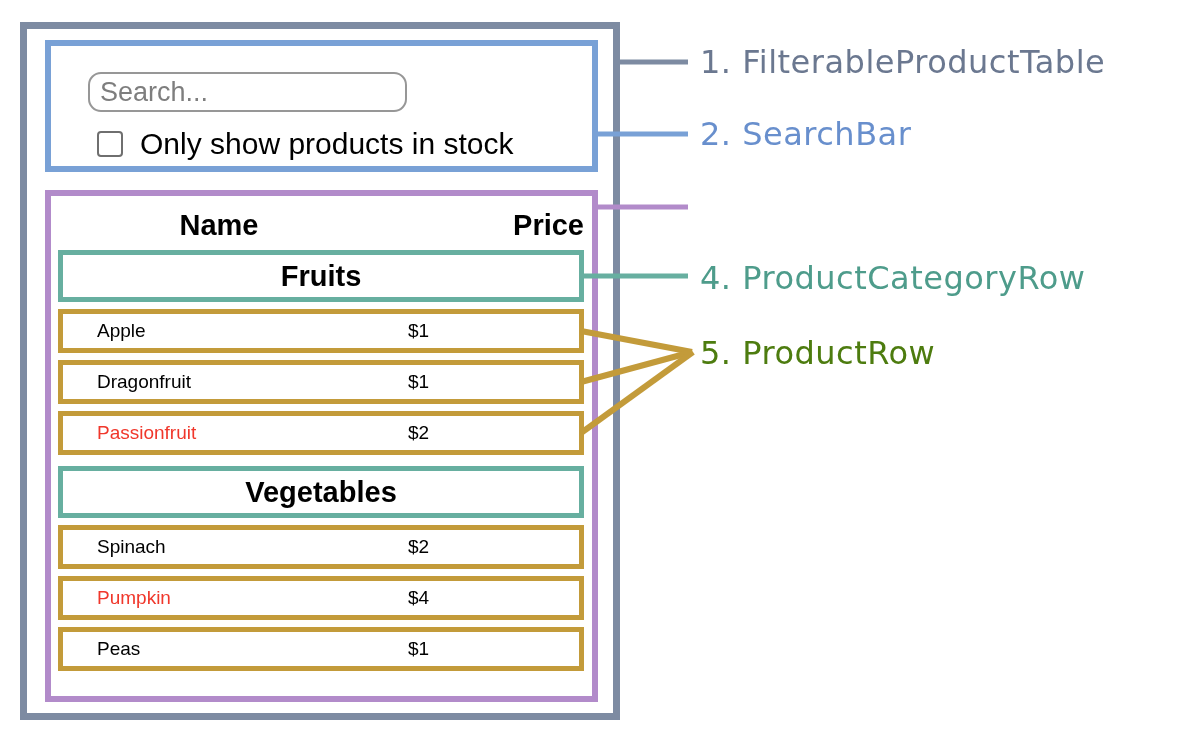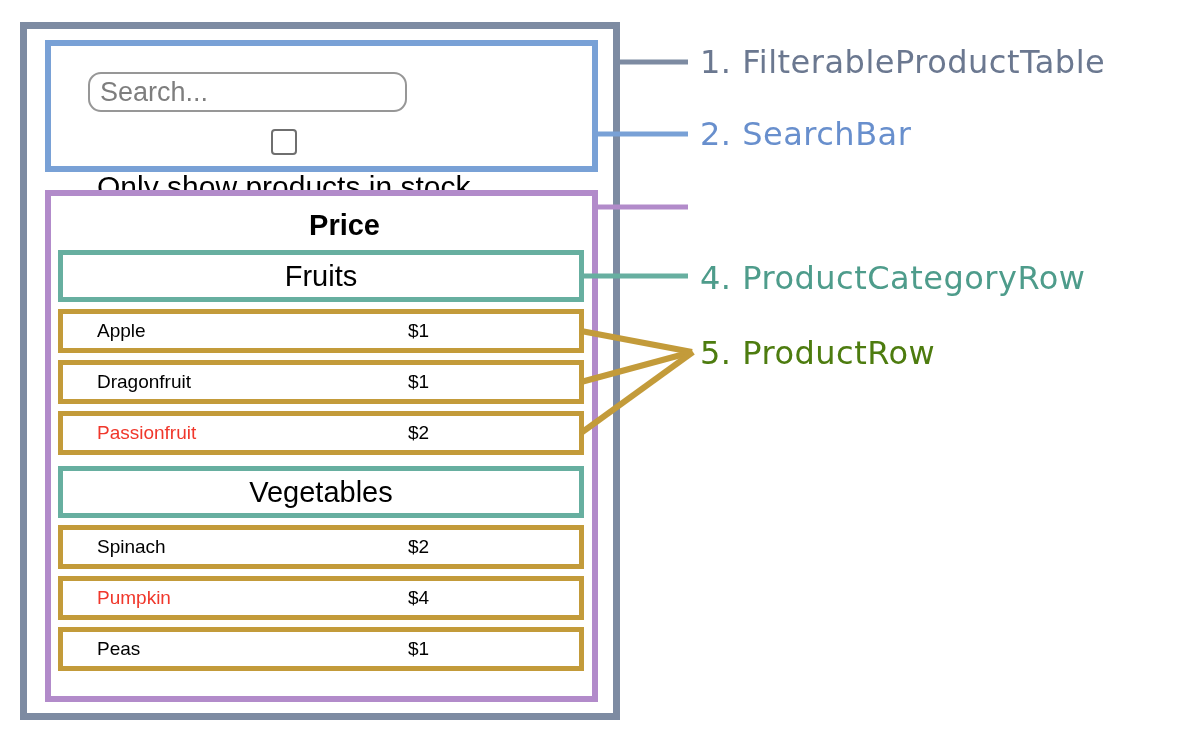--- a/index.html
+++ b/index.html
@@ -13,42 +13,42 @@
   .outer-box{left:20px;top:22px;width:600px;height:698px;border:7px solid #7d8ba2;}
 
   
   .searchbar-box{left:45px;top:40px;width:553px;height:132px;border:6px solid #79a1d6;}
   .search-input{
     position:absolute;left:88px;top:72px;width:319px;height:40px;box-sizing:border-box;
     border:2px solid #979797;border-radius:13px;font-family:"Liberation Sans",sans-serif;
     font-size:27px;color:#444;padding:0 0 0 10px;outline:none;background:#fff;
   }
   .search-input::placeholder{color:#7e7e7e;opacity:1;}
-  .checkbox-row{position:absolute;left:97px;top:129px;display:flex;align-items:center;gap:17px;flex-direction:column;}
+  .checkbox-row{position:absolute;left:97px;top:129px;display:flex;align-items:center;gap:17px;}
   .checkbox{
     width:26px;height:26px;box-sizing:border-box;border:2px solid #6f6f6f;
     border-radius:4px;background:#fff;flex:0 0 auto;
   }
   .checkbox-label{font-size:30px;color:#000;white-space:nowrap;line-height:1;}
 
   
   .producttable-box{left:45px;top:190px;width:553px;height:512px;border:6px solid #b28bca;}
   .header-row{
     position:absolute;left:58px;top:203px;width:526px;height:44px;
     display:grid;grid-template-columns:322px 1fr;align-items:center;
     font-weight:bold;font-size:29px;color:#000;
   }
   .header-row .hname{text-align:center;}
   .header-row .hprice{text-align:right;}
 
   .tbody{position:absolute;left:58px;top:250px;width:526px;}
   .category-row{
     height:52px;box-sizing:border-box;border:5px solid #67afa0;margin-bottom:7px;
     display:flex;align-items:center;justify-content:center;
-    font-weight:normal;font-size:29px;color:#000;background:#fff;
+    font-weight:bold;font-size:29px;color:#000;background:#fff;
   }
   .section-gap{margin-top:11px;}
   .product-row{
     height:44px;box-sizing:border-box;border:5px solid #c39b3a;margin-bottom:7px;
     display:grid;grid-template-columns:322px 1fr;align-items:center;
     font-size:19px;color:#000;background:#fff;
   }
   .product-row .name{padding-left:34px;white-space:nowrap;}
   .product-row .price{padding-left:23px;white-space:nowrap;}
   .product-row .name.oos{color:#f0372b;}
@@ -75,20 +75,21 @@
 
   <div class="box searchbar-box"></div>
   <input class="search-input" type="text" placeholder="Search..." style="">
   <div class="checkbox-row">
     <span class="checkbox"></span>
     <span class="checkbox-label">Only show products in stock</span>
   </div>
 
   <div class="box producttable-box"></div>
   <div class="header-row">
+    <span class="hname">Name</span>
     <span class="hprice">Price</span>
   </div>
   <div class="tbody" id="tbody">
       <div class="category-row">
         <span>Fruits</span>
       </div>
       <div class="product-row">
         <span class="name">Apple</span>
         <span class="price">$1</span>
       </div>

